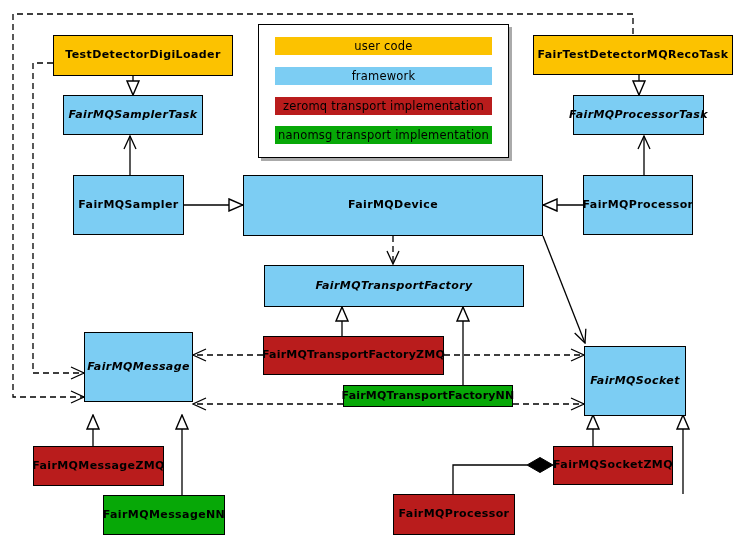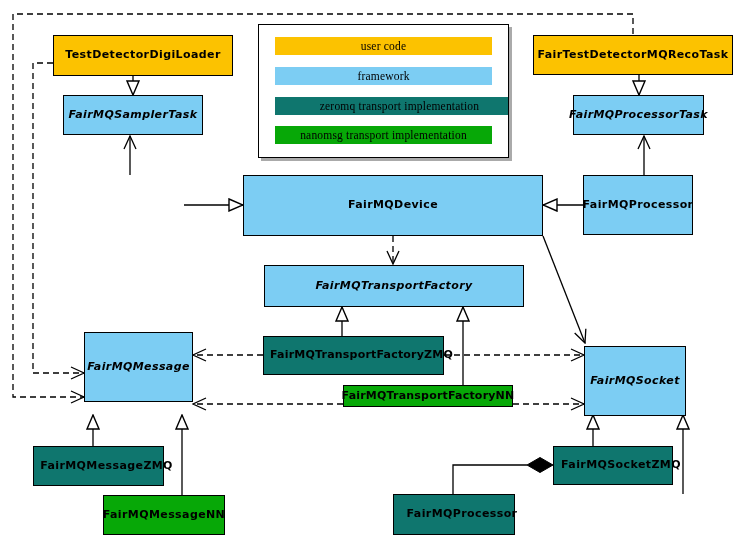--- a/index.html
+++ b/index.html
@@ -11,30 +11,30 @@
   .solid{fill:none;stroke:#000;stroke-width:1.3px;}
   .dashed{fill:none;stroke:#000;stroke-width:1.3px;stroke-dasharray:6 4;}
   .node{
     position:absolute;box-sizing:border-box;border:1.4px solid #000;
     display:flex;align-items:center;justify-content:center;text-align:center;
     font-size:11px;font-weight:bold;color:#000;letter-spacing:.4px;line-height:1.1;
   }
   .abstract{font-style:italic;}
   .yellow{background:#fcc200;}
   .blue{background:#7ccdf3;}
-  .red{background:#0f766e;padding-left:16px;}
+  .red{background:#b91c1c;}
   .green{background:#07a807;}
   .legend{
     position:absolute;left:258px;top:24px;width:249px;height:132px;
     background:#ffffff;border:1.6px solid #000;box-shadow:3px 3px 0 #aaaaaa;
   }
   .lrow{
     position:absolute;left:16px;width:217px;height:18px;
     display:flex;align-items:center;justify-content:center;
-    font-size:11.5px;font-weight:normal;color:#000;letter-spacing:.2px;font-family:Liberation Serif, serif;
+    font-size:11.5px;font-weight:normal;color:#000;letter-spacing:.2px;
   }
 </style>
 </head>
 <body>
 
 <div id="canvas">
 
   <svg id="edges" viewBox="0 0 748 549">
     <defs>
       <marker id="tri" markerUnits="userSpaceOnUse" markerWidth="16" markerHeight="14" viewBox="0 0 16 14" refX="15" refY="7" orient="auto">
@@ -103,20 +103,23 @@
       <span>nanomsg transport implementation</span>
     </div>
   </div>
 
   <div class="node yellow" style="left:53px;top:35px;width:180px;height:41px">
     <span>TestDetectorDigiLoader</span>
   </div>
   <div class="node blue abstract" style="left:63px;top:95px;width:140px;height:40px">
     <span>FairMQSamplerTask</span>
   </div>
+  <div class="node blue" style="left:73px;top:175px;width:111px;height:60px">
+    <span>FairMQSampler</span>
+  </div>
   <div class="node yellow" style="left:533px;top:35px;width:200px;height:40px">
     <span>FairTestDetectorMQRecoTask</span>
   </div>
   <div class="node blue" style="left:243px;top:175px;width:300px;height:61px">
     <span>FairMQDevice</span>
   </div>
   <div class="node blue abstract" style="left:573px;top:95px;width:131px;height:40px">
     <span>FairMQProcessorTask</span>
   </div>
   <div class="node blue" style="left:583px;top:175px;width:110px;height:60px">

